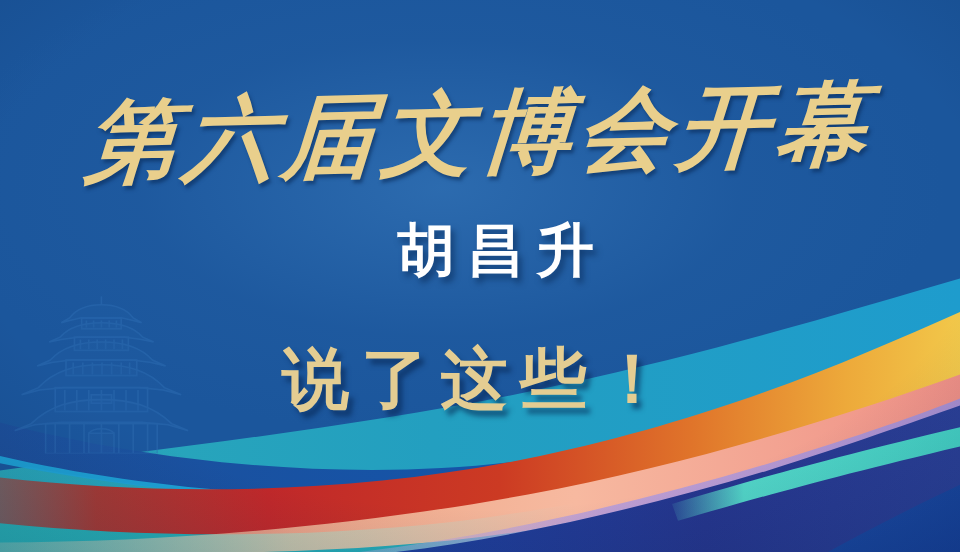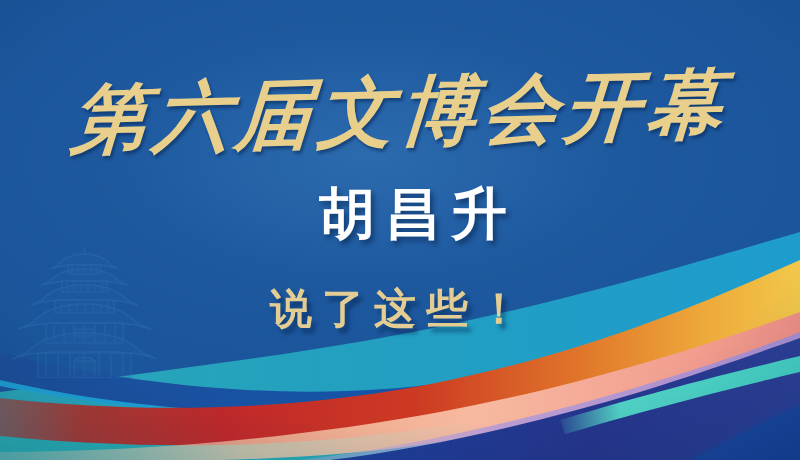--- a/index.html
+++ b/index.html
@@ -45,33 +45,33 @@
     letter-spacing:6px;
     line-height:1;
     white-space:nowrap;
     text-shadow:2px 3px 3px rgba(8,40,86,.55);
     transform:skewX(-5deg) rotate(-1.4deg);
   }
   .name-line{
     position:absolute;left:0;right:0;top:186px;
     text-align:center;
     color:#ffffff;
-    font-size:56px;
+    font-size:48px;
     font-weight:700;
     letter-spacing:10px;
     line-height:1;
     white-space:nowrap;
     text-shadow:3px 4px 5px rgba(7,38,82,.60);
     margin-left:36px;
   }
   .said-line{
     position:absolute;left:0;right:0;top:288px;
     text-align:center;
     color:#e4cd92;
-    font-size:42px;
+    font-size:56px;
     font-weight:700;
     letter-spacing:10px;
     line-height:1;
     white-space:nowrap;
     text-shadow:4px 5px 4px rgba(6,34,78,.55);
   }
 </style>
 </head>
 <body>
 

